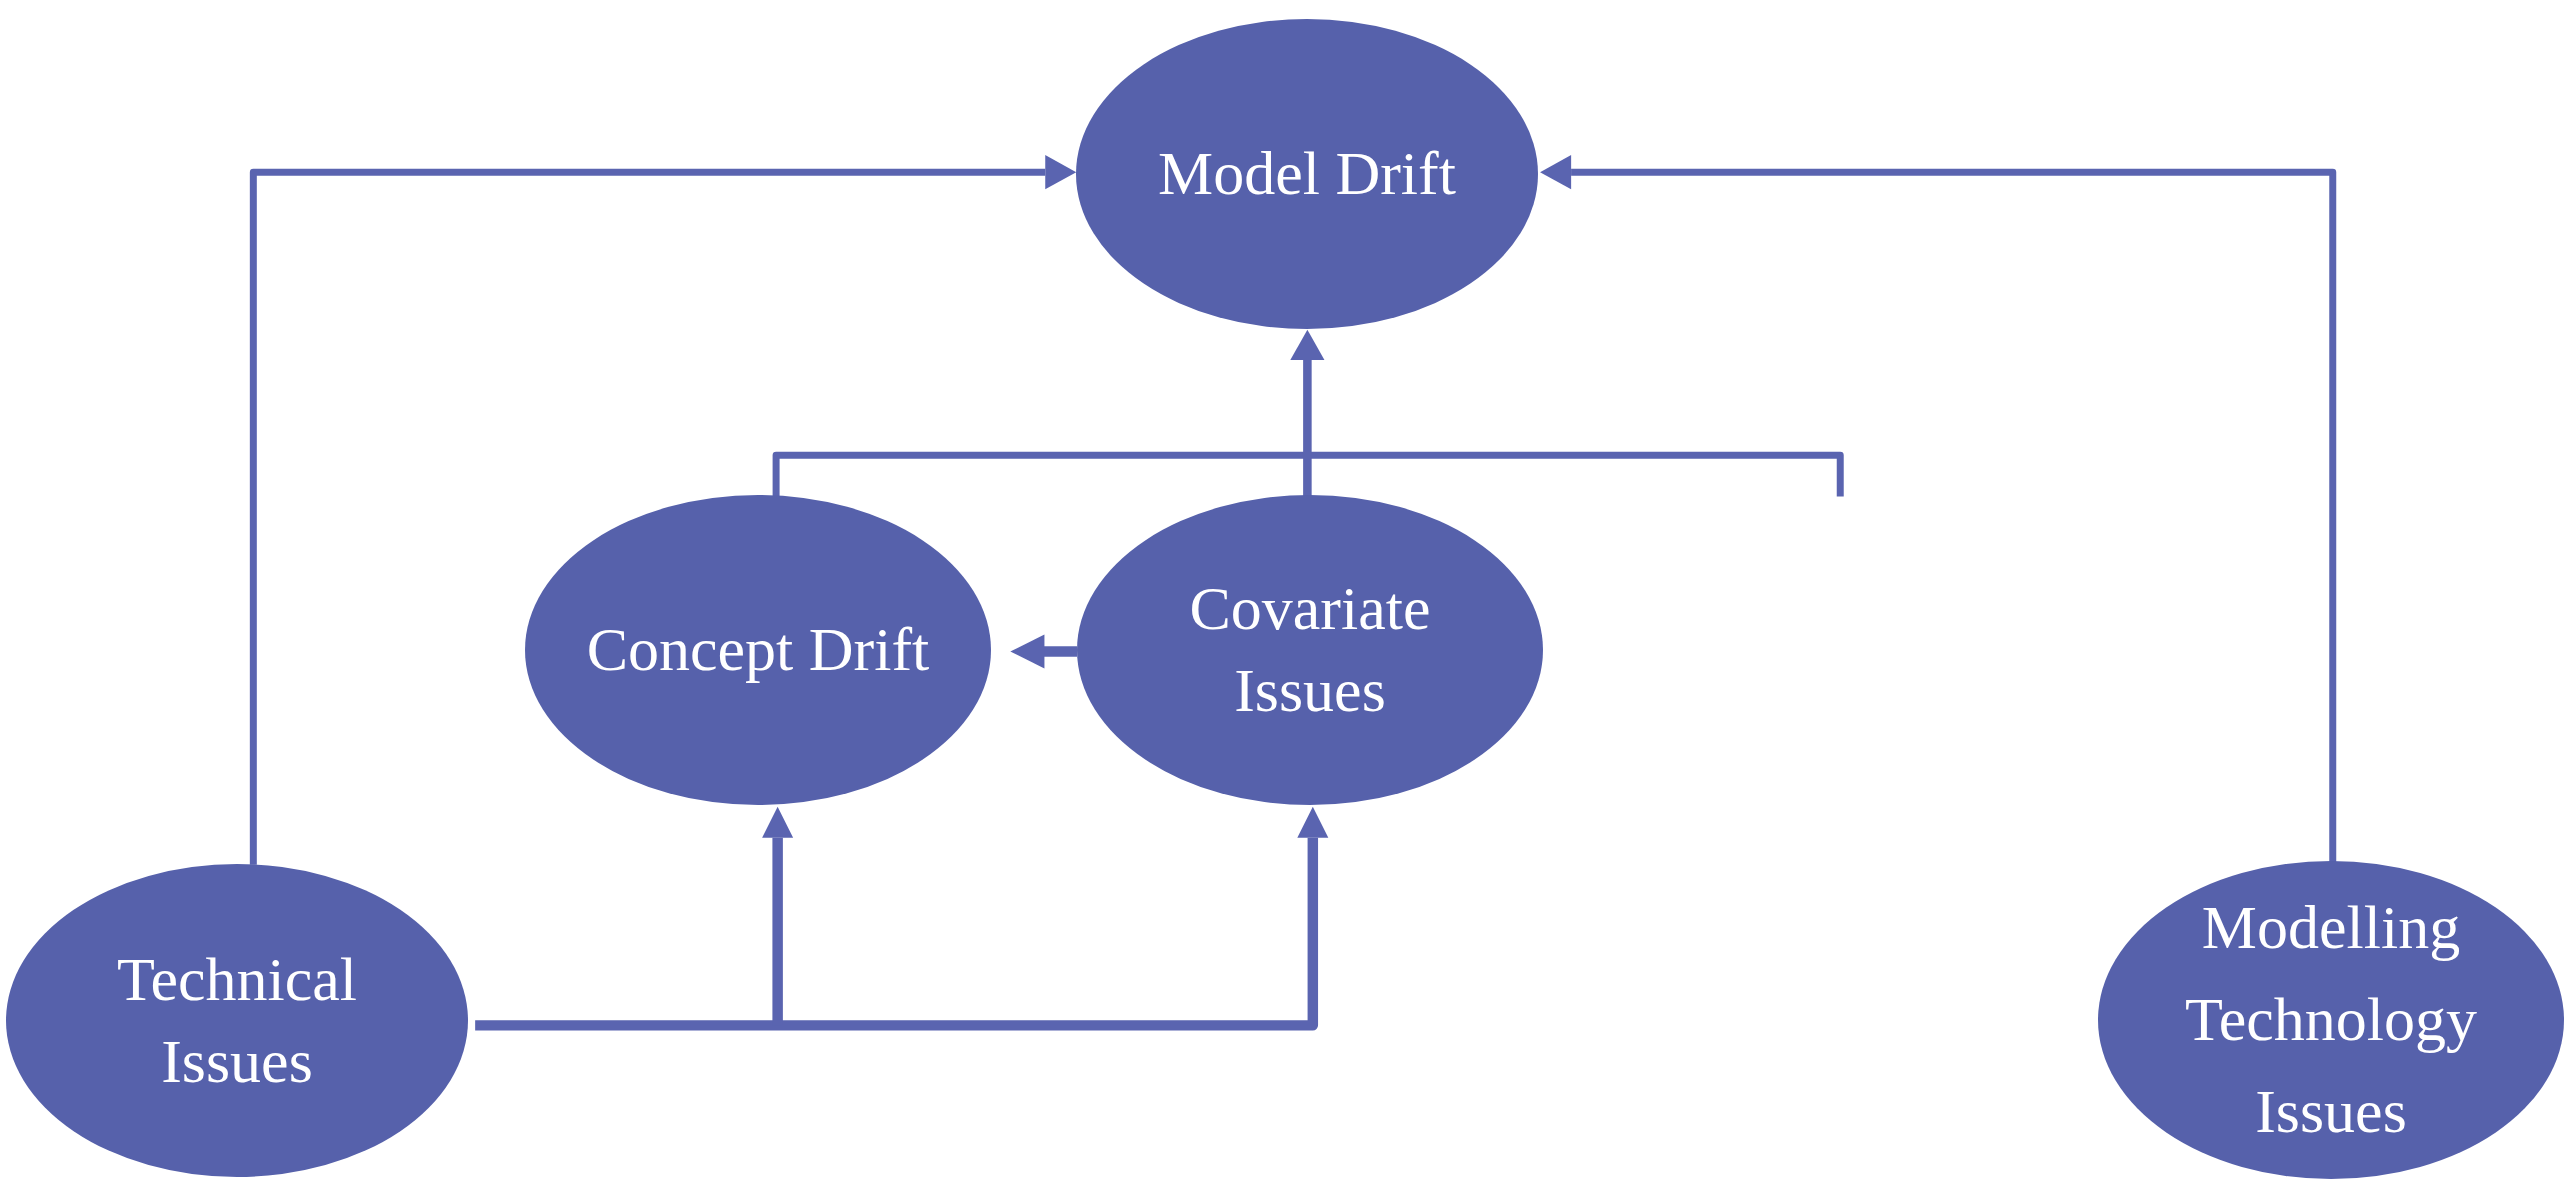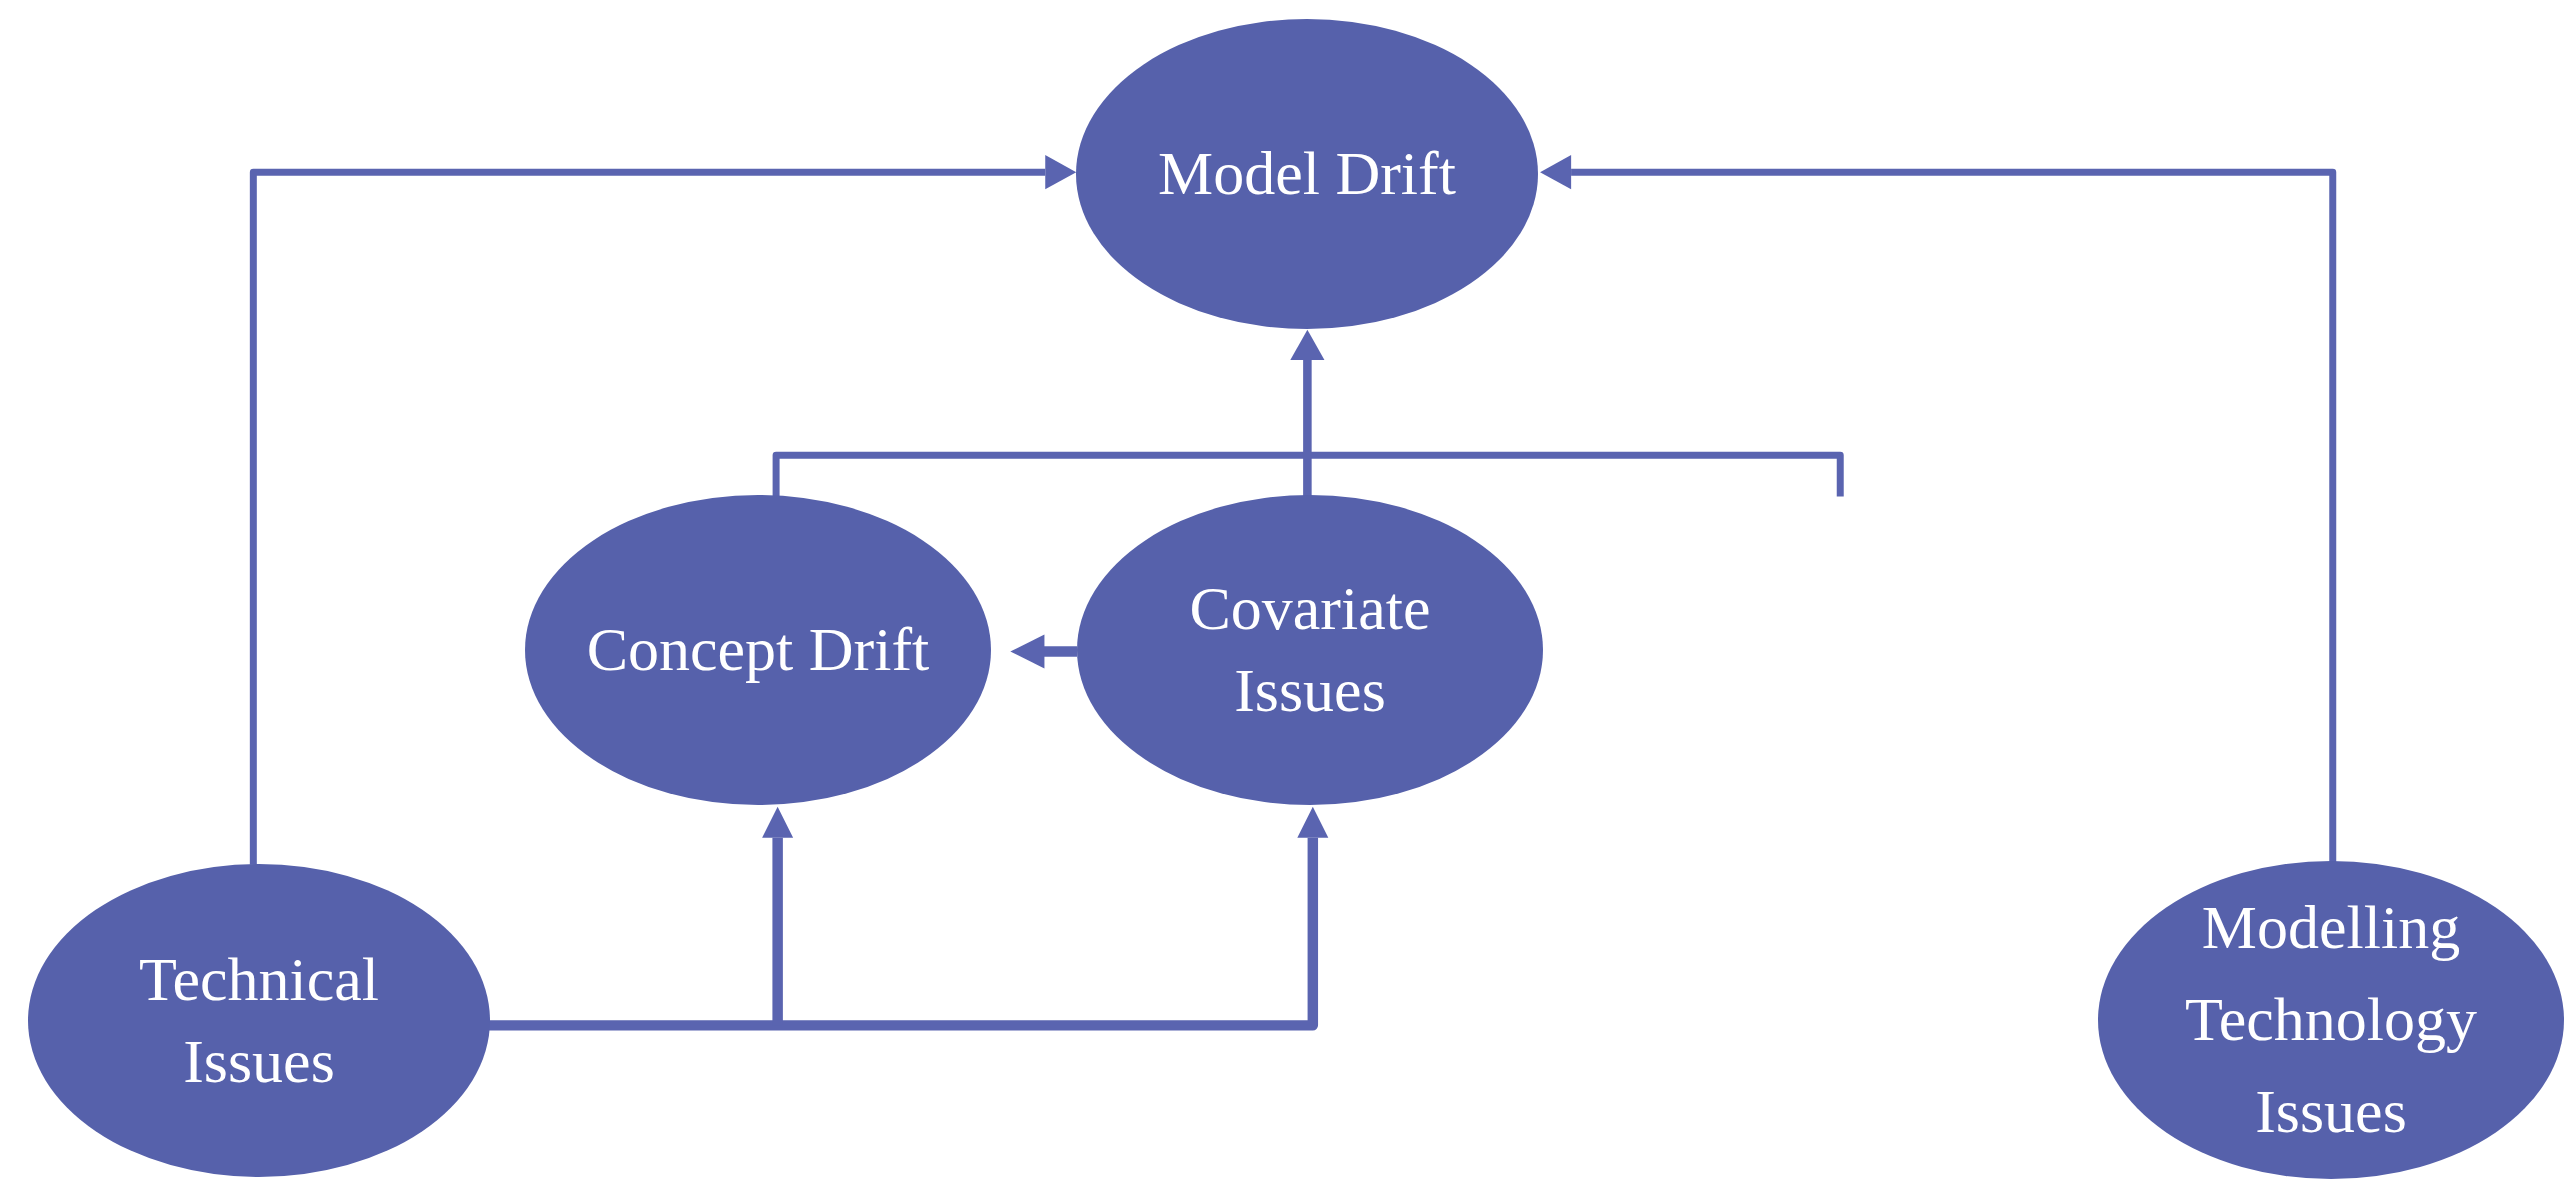--- a/index.html
+++ b/index.html
@@ -88,21 +88,21 @@
   <div class="node" style="left:525px; top:495px; width:466px; height:310px;">
     <span class="node-label-line">Concept Drift</span>
   </div>
 
   <div class="node" style="left:1077px; top:495px; width:466px; height:310px;">
     <span class="node-label-line">Covariate</span>
     <span class="node-label-line">Issues</span>
   </div>
 
 
-  <div class="node" style="left:28px; top:864px; width:462px; height:313px;justify-content:center;">
+  <div class="node" style="left:6px; top:864px; width:462px; height:313px;justify-content:center;">
     <span class="node-label-line">Technical</span>
     <span class="node-label-line">Issues</span>
   </div>
 
   <div class="node" style="left:2098px; top:861px; width:466px; height:318px;gap:10px;">
     <span class="node-label-line">Modelling</span>
     <span class="node-label-line">Technology</span>
     <span class="node-label-line">Issues</span>
   </div>
 

